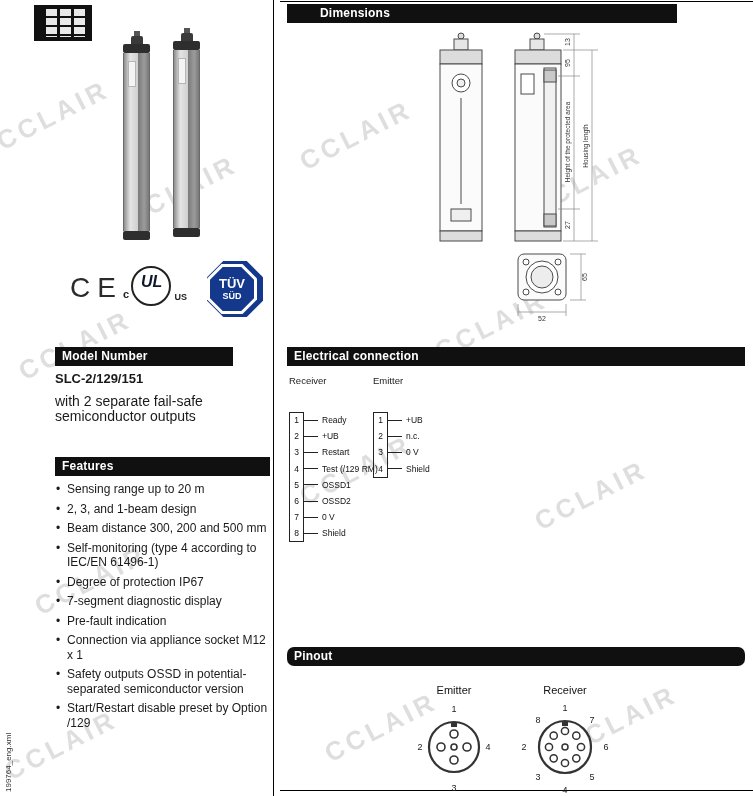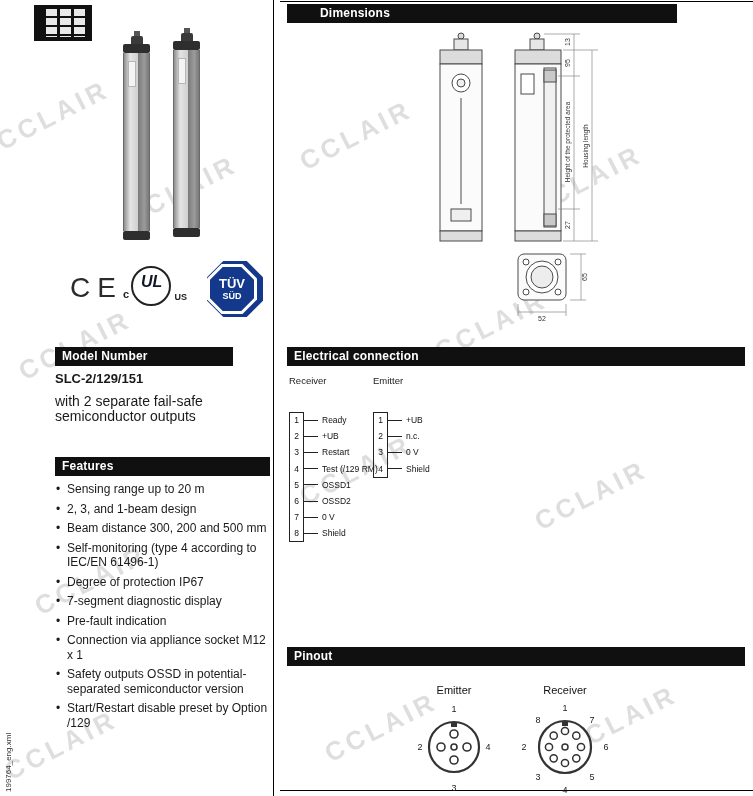--- a/index.html
+++ b/index.html
@@ -20,21 +20,21 @@
   .rule-top { top:1px; } .rule-bottom { top:790px; }
   
   .hdr {
     position:absolute; height:19px; line-height:19px; background:#101010; color:#fff;
     font-size:12px; font-weight:bold; padding:0 7px; letter-spacing:0.2px;
   }
   .hdr-model    { left:55px;  top:347px; width:178px; }
   .hdr-features { left:55px;  top:457px; width:215px; }
   .hdr-dim      { left:287px; top:4px;   width:390px;padding-left:33px; }
   .hdr-elec     { left:287px; top:347px; width:458px; }
-  .hdr-pinout   { left:287px; top:647px; width:458px; }
+  .hdr-pinout   { left:287px; top:647px; width:458px;border-radius:7px; }
   
   .logo { position:absolute; left:34px; top:5px; width:58px; height:36px; background:#111; padding:4px 4px 4px 12px; }
   .logo-grid {
     width:100%; height:100%; background-color:#e9e9e9;
     background-image:
       repeating-linear-gradient(to right, transparent 0 11px, #111 11px 14px),
       repeating-linear-gradient(to bottom, transparent 0 7px, #111 7px 9px);
   }
   
   .tower { position:absolute; width:27px; }

